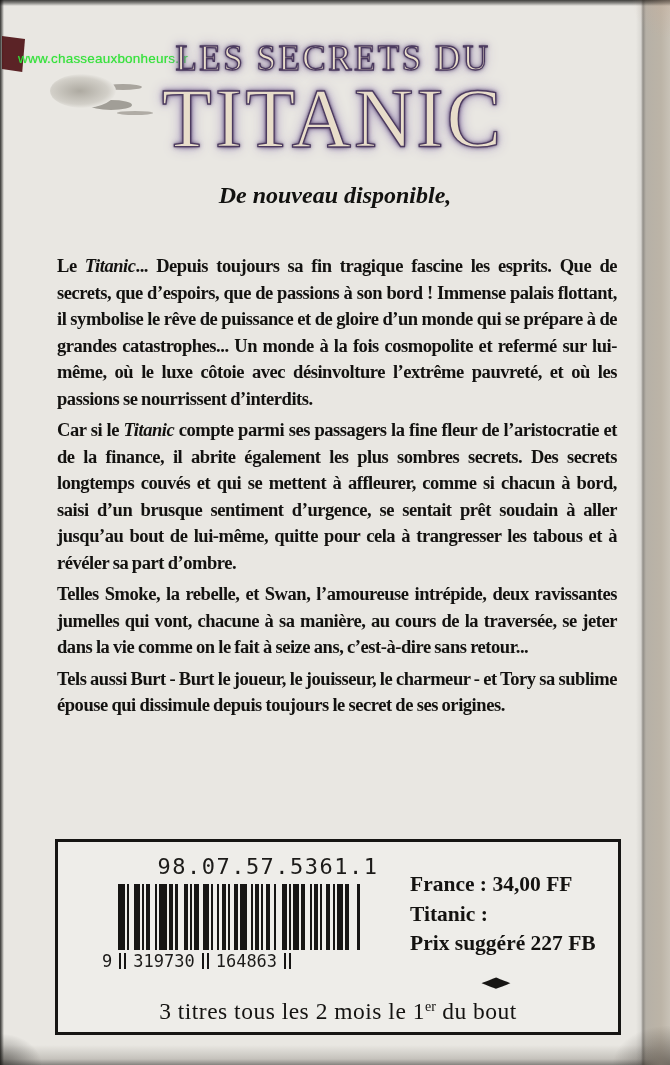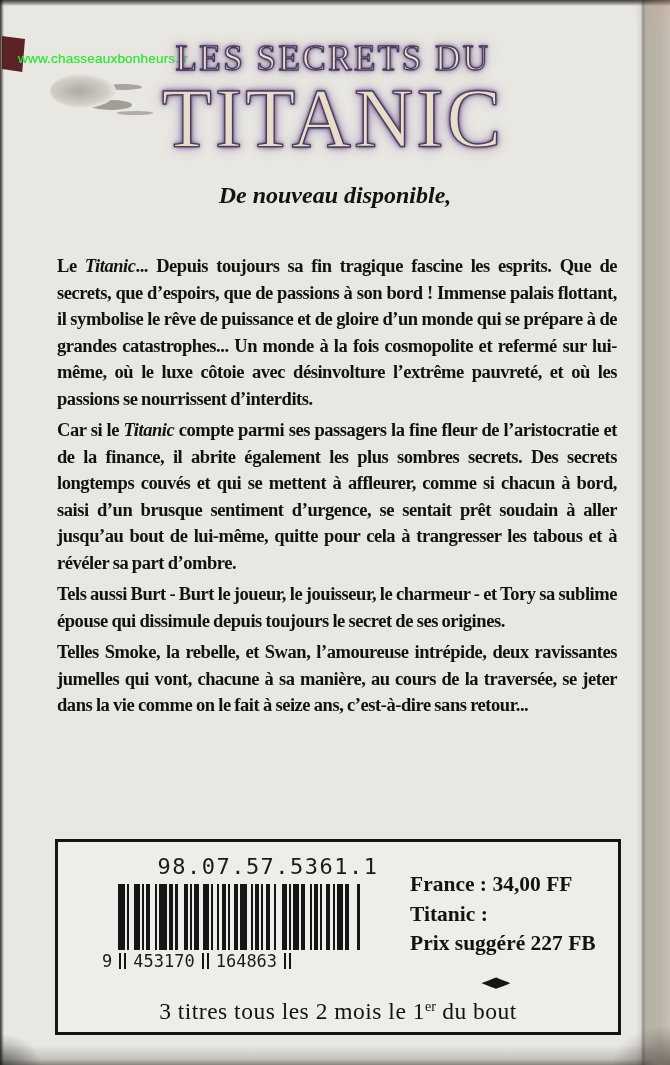--- a/index.html
+++ b/index.html
@@ -84,33 +84,33 @@
     <div class="t2">TITANIC</div>
   </header>
 
   <div class="intro">
     <div>De nouveau disponible,</div>
   </div>
 
   <main class="blurb" id="blurb">
       <p><span>Le </span><span class="it">Titanic</span><span>... Depuis toujours sa fin tragique fascine les esprits. Que de secrets, que d’espoirs, que de passions à son bord ! Immense palais flottant, il symbolise le rêve de puissance et de gloire d’un monde qui se prépare à de grandes catastrophes... Un monde à la fois cosmopolite et refermé sur lui-même, où le luxe côtoie avec désinvolture l’extrême pauvreté, et où les passions se nourrissent d’interdits.</span></p>
       <p><span>Car si le </span><span class="it">Titanic</span><span> compte parmi ses passagers la fine fleur de l’aristocratie et de la finance, il abrite également les plus sombres secrets. Des secrets longtemps couvés et qui se mettent à affleurer, comme si chacun à bord, saisi d’un brusque sentiment d’urgence, se sentait prêt soudain à aller jusqu’au bout de lui-même, quitte pour cela à trangresser les tabous et à révéler sa part d’ombre.</span></p>
+      <p><span>Telles Smoke, la rebelle, et Swan, l’amoureuse intrépide, deux ravissantes jumelles qui vont, chacune à sa manière, au cours de la traversée, se jeter dans la vie comme on le fait à seize ans, c’est-à-dire sans retour...</span></p>
       <p><span>Tels aussi Burt - Burt le joueur, le jouisseur, le charmeur - et Tory sa sublime épouse qui dissimule depuis toujours le secret de ses origines.</span></p>
-      <p><span>Telles Smoke, la rebelle, et Swan, l’amoureuse intrépide, deux ravissantes jumelles qui vont, chacune à sa manière, au cours de la traversée, se jeter dans la vie comme on le fait à seize ans, c’est-à-dire sans retour...</span></p>
     </main>
 
   <section class="infobox">
     <div class="codeTop">98.07.57.5361.1</div>
 
     <div class="barcode">
       <div class="bars" id="bars"><i class="bb" style="width:4.2px"></i><i class="bs" style="width:2.1px"></i><i class="bb" style="width:2.1px"></i><i class="bs" style="width:4.2px"></i><i class="bb" style="width:6.300000000000001px"></i><i class="bs" style="width:2.1px"></i><i class="bb" style="width:2.1px"></i><i class="bs" style="width:2.1px"></i><i class="bb" style="width:4.2px"></i><i class="bs" style="width:4.2px"></i><i class="bb" style="width:2.1px"></i><i class="bs" style="width:2.1px"></i><i class="bb" style="width:8.4px"></i><i class="bs" style="width:2.1px"></i><i class="bb" style="width:4.2px"></i><i class="bs" style="width:2.1px"></i><i class="bb" style="width:2.1px"></i><i class="bs" style="width:6.300000000000001px"></i><i class="bb" style="width:4.2px"></i><i class="bs" style="width:2.1px"></i><i class="bb" style="width:2.1px"></i><i class="bs" style="width:2.1px"></i><i class="bb" style="width:4.2px"></i><i class="bs" style="width:4.2px"></i><i class="bb" style="width:6.300000000000001px"></i><i class="bs" style="width:2.1px"></i><i class="bb" style="width:2.1px"></i><i class="bs" style="width:4.2px"></i><i class="bb" style="width:2.1px"></i><i class="bs" style="width:2.1px"></i><i class="bb" style="width:4.2px"></i><i class="bs" style="width:2.1px"></i><i class="bb" style="width:2.1px"></i><i class="bs" style="width:4.2px"></i><i class="bb" style="width:4.2px"></i><i class="bs" style="width:2.1px"></i><i class="bb" style="width:6.300000000000001px"></i><i class="bs" style="width:4.2px"></i><i class="bb" style="width:2.1px"></i><i class="bs" style="width:2.1px"></i><i class="bb" style="width:4.2px"></i><i class="bs" style="width:2.1px"></i><i class="bb" style="width:2.1px"></i><i class="bs" style="width:2.1px"></i><i class="bb" style="width:4.2px"></i><i class="bs" style="width:4.2px"></i><i class="bb" style="width:2.1px"></i><i class="bs" style="width:6.300000000000001px"></i><i class="bb" style="width:4.2px"></i><i class="bs" style="width:2.1px"></i><i class="bb" style="width:2.1px"></i><i class="bs" style="width:2.1px"></i><i class="bb" style="width:6.300000000000001px"></i><i class="bs" style="width:2.1px"></i><i class="bb" style="width:4.2px"></i><i class="bs" style="width:4.2px"></i><i class="bb" style="width:2.1px"></i><i class="bs" style="width:2.1px"></i><i class="bb" style="width:4.2px"></i><i class="bs" style="width:2.1px"></i><i class="bb" style="width:2.1px"></i><i class="bs" style="width:4.2px"></i><i class="bb" style="width:4.2px"></i><i class="bs" style="width:2.1px"></i><i class="bb" style="width:2.1px"></i><i class="bs" style="width:2.1px"></i><i class="bb" style="width:6.300000000000001px"></i><i class="bs" style="width:2.1px"></i><i class="bb" style="width:4.2px"></i><i class="bs" style="width:4.2px"></i></div>
       <div class="bdigits">
         <span>9</span>
         <span class="guard"></span>
-        <span>453170</span>
+        <span>319730</span>
         <span class="guard"></span>
         <span>164863</span>
         <span class="guard"></span>
       </div>
     </div>
 
     <div class="prices" id="prices">
         <div>France : 34,00 FF</div>
         <div>Titanic :</div>
         <div>Prix suggéré 227 FB</div>

